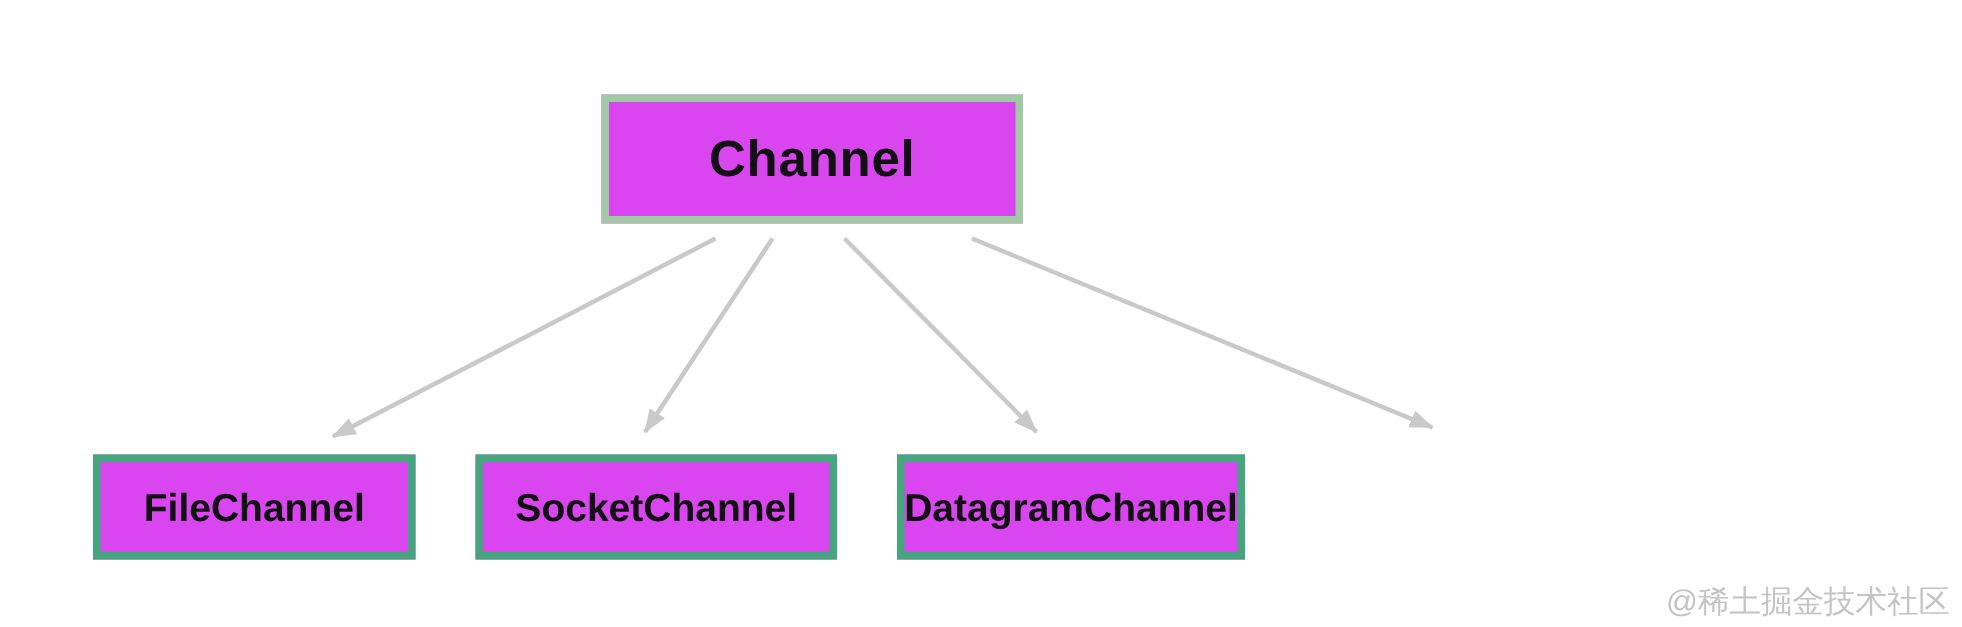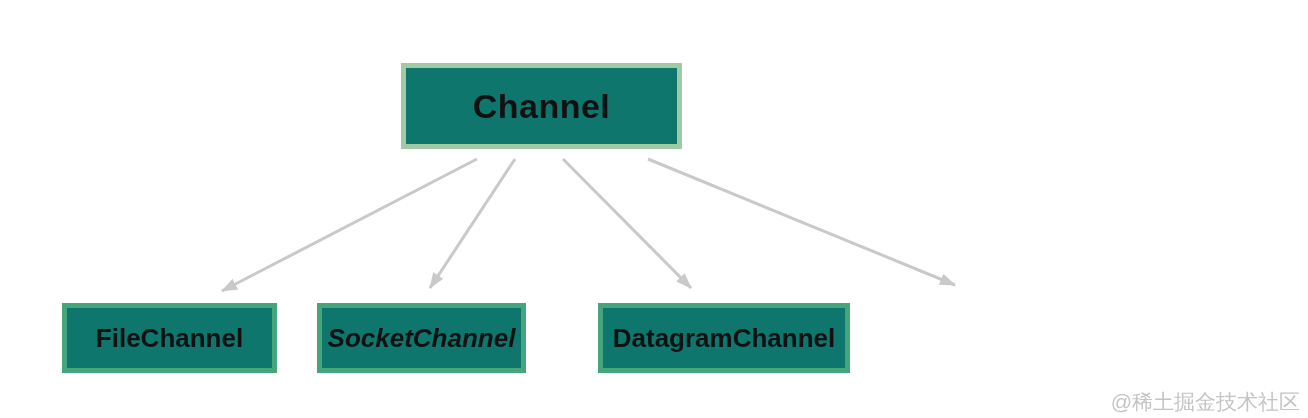--- a/index.html
+++ b/index.html
@@ -17,36 +17,36 @@
     font-family:"Liberation Sans","DejaVu Sans",sans-serif;
     overflow:hidden;position:relative;
   }
   .canvas{position:absolute;left:0;top:0;width:1308px;height:418px;}
   .arrows{position:absolute;left:0;top:0;width:1308px;height:418px;pointer-events:none;}
   .arrows line{stroke:var(--arrow);stroke-width:3;}
   .arrows marker path{fill:var(--arrow);}
   .node{
     position:absolute;box-sizing:border-box;
     display:flex;align-items:center;justify-content:center;
-    background:#0f766e;color:var(--text);font-weight:700;
+    background:#d946ef;color:var(--text);font-weight:700;
     white-space:nowrap;
   }
   .node.root{
     left:401px;top:63px;width:281px;height:86px;
     border:5px solid var(--root-border);
     font-size:34px;letter-spacing:0.5px;
   }
   .node.child{
     top:303px;height:70px;
     border:5px solid var(--child-border);
     font-size:26px;
   }
   .node.child.c0{left:62px;width:215px;}
-  .node.child.c1{left:317px;width:209px;font-style:italic;}
-  .node.child.c2{left:598px;width:252px;}
+  .node.child.c1{left:317px;width:241px;}
+  .node.child.c2{left:598px;width:232px;}
   .node.child.c3{left:918px;width:315px;}
   .watermark{
     position:absolute;right:8px;bottom:4px;
     color:var(--watermark);font-size:21px;line-height:1.2;
   }
 </style>
 </head>
 <body>
 
 <div class="canvas">

